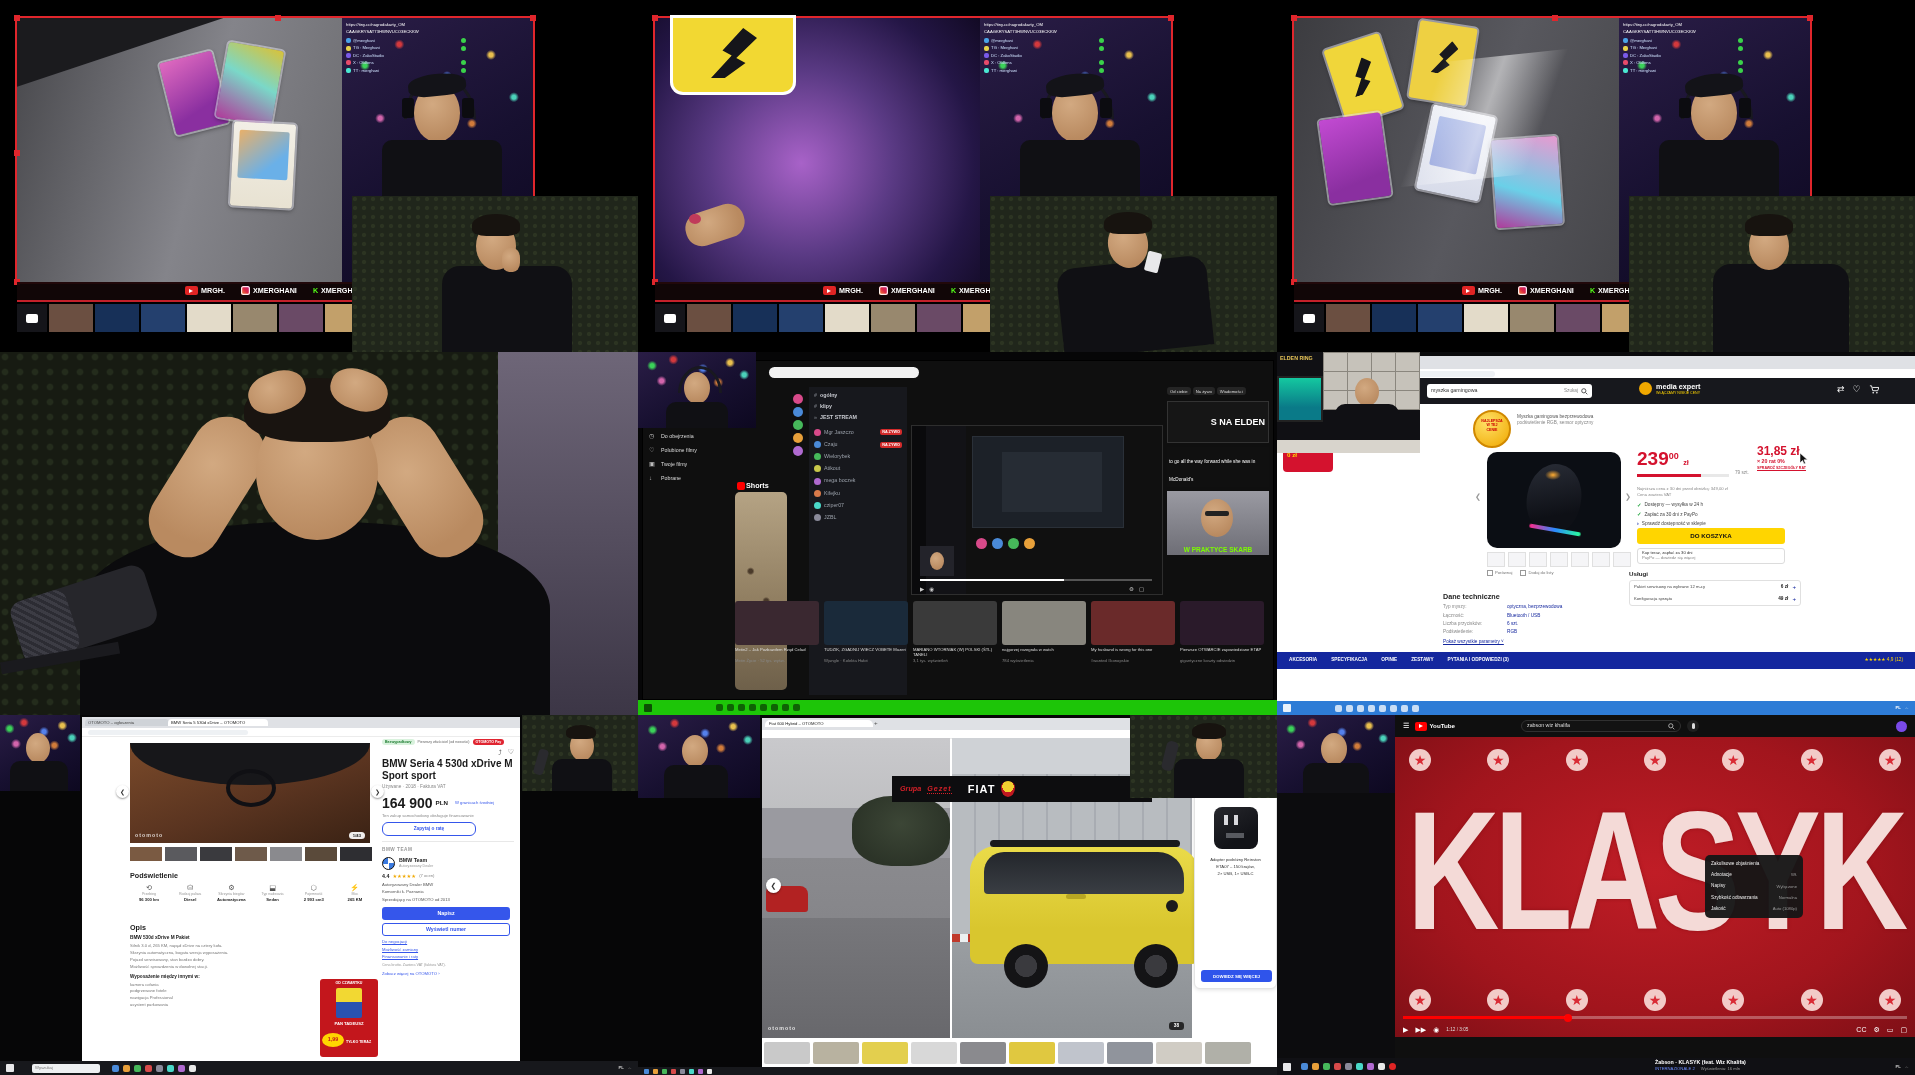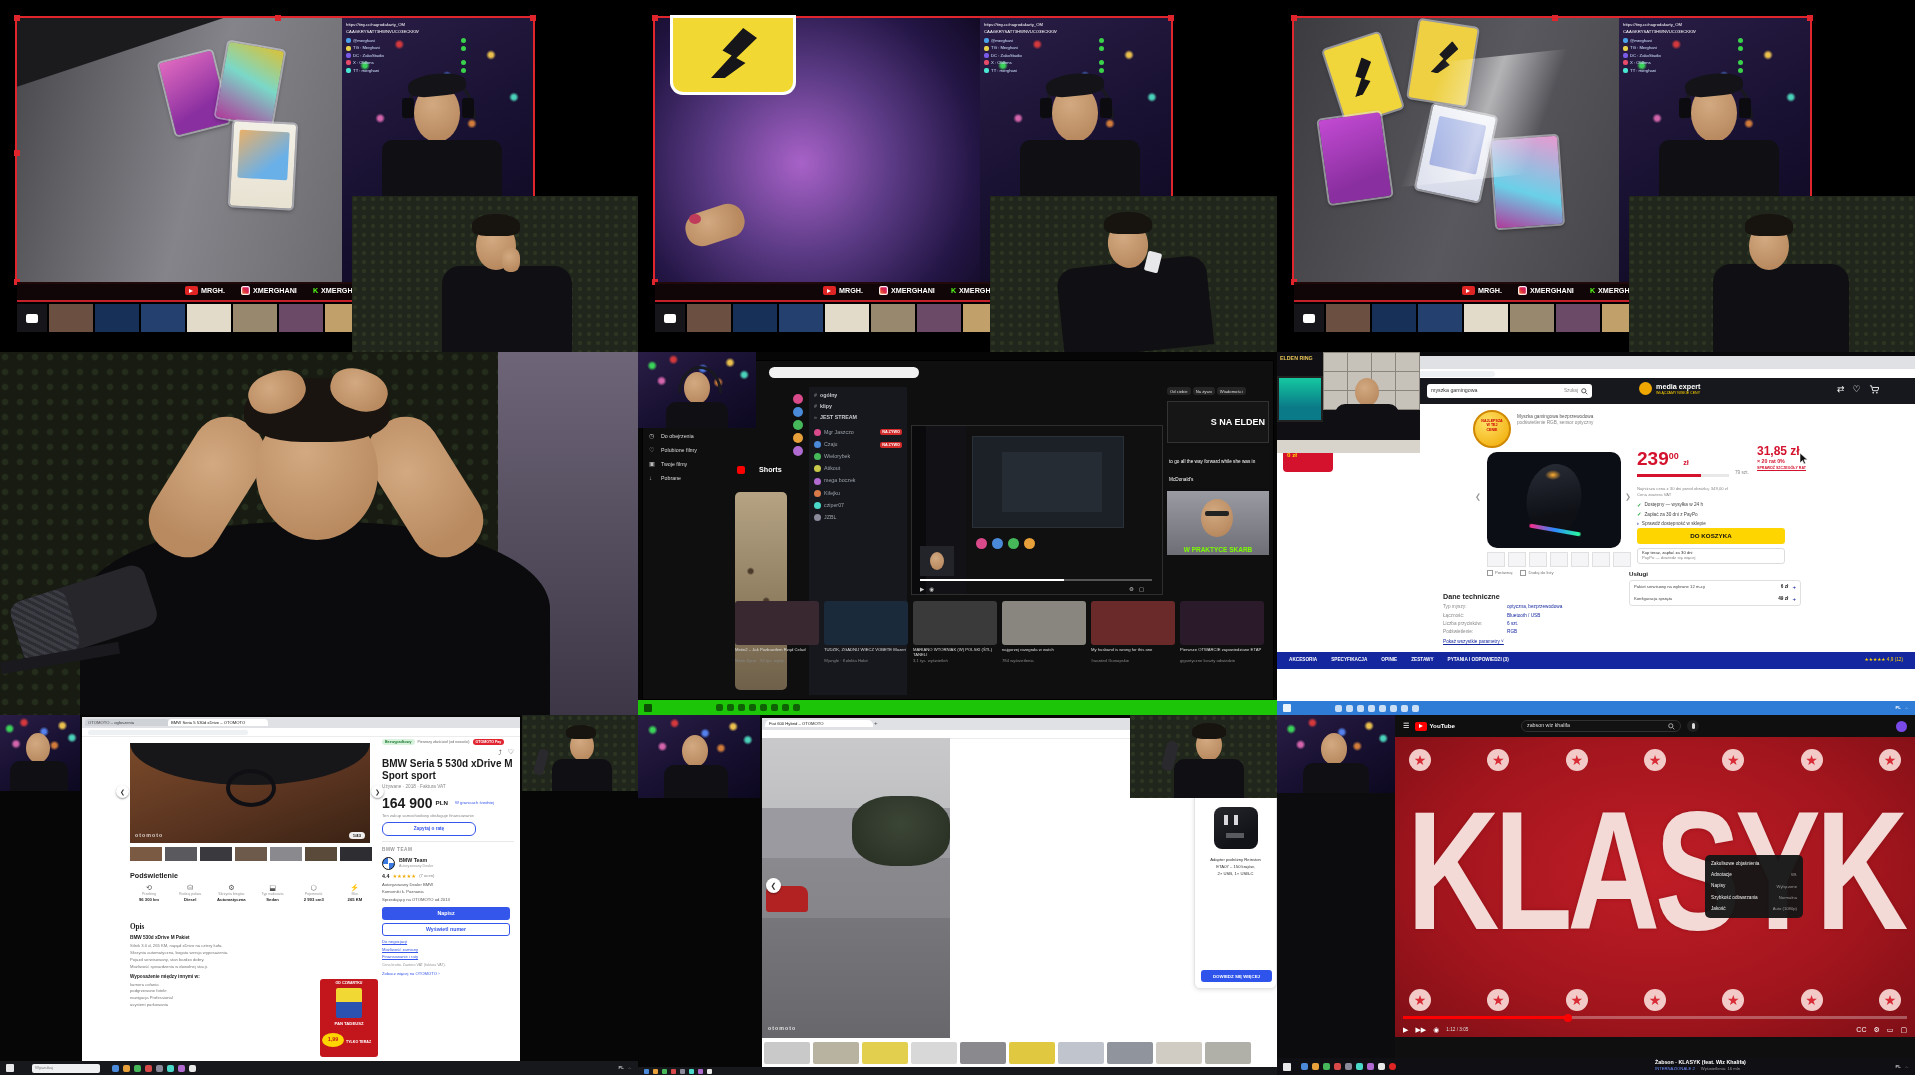--- a/index.html
+++ b/index.html
@@ -377,21 +377,21 @@
           <span class="t6" style="width:8px;color:#bbb;">▣</span>
           <span class="t5 ell">Twoje filmy</span>
         </div>
           <div class="fc" style="gap:4px;padding:3px 4px;">
           <span class="t6" style="width:8px;color:#bbb;">↓</span>
           <span class="t5 ell">Pobrane</span>
         </div>
         </div>
     </div>
 
-    <div class="fc" style="position:absolute;left:94px;top:104px;gap:14px;">
+    <div class="fc" style="position:absolute;left:94px;top:120px;gap:1px;">
       <span style="width:8px;height:8px;background:#f00;border-radius:2px;display:inline-block;"></span>
       <span class="t7 b" style="color:#fff;">Shorts</span>
     </div>
     <div class="a" style="left:92px;top:131px;width:52px;height:198px;border-radius:5px;background:linear-gradient(#b5a384,#8d7b5e 60%,#6e604a);background-image:radial-gradient(circle at 30% 40%,#4a3a2a 2px,rgba(0,0,0,0) 4px),radial-gradient(circle at 60% 55%,#4a3a2a 2px,rgba(0,0,0,0) 4px),radial-gradient(circle at 45% 75%,#4a3a2a 2px,rgba(0,0,0,0) 4px),linear-gradient(#b5a384,#8d7b5e 60%,#6e604a);"></div>
 
     <div class="a" style="left:148px;top:30px;width:14px;">
         <div style="width: 10px; height: 10px; border-radius: 50%; margin: 3px auto; background: rgb(216, 74, 138);"></div>
         <div style="width: 10px; height: 10px; border-radius: 50%; margin: 3px auto; background: rgb(74, 138, 216);"></div>
         <div style="width: 10px; height: 10px; border-radius: 50%; margin: 3px auto; background: rgb(70, 184, 90);"></div>
         <div style="width: 10px; height: 10px; border-radius: 50%; margin: 3px auto; background: rgb(232, 160, 58);"></div>
@@ -811,21 +811,21 @@
         <div class="t3" style="color:#999;">Pojemność</div>
         <div class="t4 b" style="color:#222;">2 993 cm3</div>
       </div>
         <div style="width:38px;text-align:center;">
         <div class="t7" style="color:#555;">⚡</div>
         <div class="t3" style="color:#999;">Moc</div>
         <div class="t4 b" style="color:#222;">265 KM</div>
       </div>
       </div>
 
-    <div class="t7 b" style="position:absolute;left:48px;top:206px;color:#222;font-family:Liberation Serif, serif;">Opis</div>
+    <div class="t7 b" style="position:absolute;left:48px;top:206px;color:#222;">Opis</div>
     <div class="a" style="left:48px;top:218px;width:180px;">
       <div class="t45 b" style="color:#222;">BMW 530d xDrive M Pakiet</div>
       <div style="margin-top:2px;">
           <div class="t4" style="color:#777;margin-top:1.5px;">Silnik 3.0 d, 265 KM, napęd xDrive na cztery koła.</div>
           <div class="t4" style="color:#777;margin-top:1.5px;">Skrzynia automatyczna, bogata wersja wyposażenia.</div>
           <div class="t4" style="color:#777;margin-top:1.5px;">Pojazd serwisowany, stan bardzo dobry.</div>
           <div class="t4" style="color:#777;margin-top:1.5px;">Możliwość sprawdzenia w dowolnej stacji.</div>
         </div>
       <div class="t45 b" style="color:#222;margin-top:4px;">Wyposażenie między innymi w:</div>
       <div>
@@ -849,21 +849,21 @@
     <div class="a" style="left:300px;top:22px;width:132px;">
       <div class="f" style="gap:3px;flex-wrap:wrap;">
         <span class="t3 b" style="background:#d9f2dd;color:#1a7a2e;border-radius:6px;padding:1px 3px;">Bezwypadkowy</span>
         <span class="t3" style="color:#666;padding:1px 0;">Pierwszy właściciel (od nowości)</span>
         <span class="t3 b" style="background:#e02430;color:#fff;border-radius:6px;padding:1px 3px;">OTOMOTO Pay</span>
       </div>
       <div class="fc" style="justify-content:flex-end;gap:6px;margin-top:3px;font-size:7px;color:#444;">
         <span>⤴</span>
         <span>♡</span>
       </div>
-      <div style="font-size:10px;font-weight:bold;color:#1a1a1a;margin-top:2px;line-height:1.15;">BMW Seria 5 530d xDrive M Sport sport</div>
+      <div style="font-size:10px;font-weight:bold;color:#1a1a1a;margin-top:2px;line-height:1.15;">BMW Seria 4 530d xDrive M Sport sport</div>
       <div class="t45" style="color:#888;margin-top:3px;">Używane · 2018 · Faktura VAT</div>
       <div class="fc" style="gap:3px;margin-top:4px;">
         <span style="font-size:14px;font-weight:800;color:#1a1a1a;">164 900</span>
         <span class="t6 b" style="color:#1a1a1a;">PLN</span>
         <span class="t4" style="color:#3556eb;margin-left:4px;">W granicach średniej</span>
       </div>
       <div class="t4" style="color:#888;margin-top:2px;">Ten zakup samochodowy obsługuje finansowanie</div>
       <div class="fc" style="margin-top:4px;width:92px;height:12px;border:1px solid #3556eb;border-radius:6px;justify-content:center;">
         <span class="t45 b" style="color:#3556eb;">Zapytaj o ratę</span>
       </div>
@@ -943,20 +943,44 @@
 
     <div class="a" style="left:0;top:20px;width:188px;height:300px;background:linear-gradient(#c9c9cc 0%,#b9babc 38%,#8a8a8e 40%,#7e7e82 100%);">
       <div class="a" style="left:0;top:70px;width:100%;height:50px;background:#9a9aa0;"></div>
       <div class="a" style="left:90px;top:58px;width:98px;height:70px;background:radial-gradient(ellipse at 50% 40%,#3c4636,#2c3428 70%);border-radius:40%;"></div>
       <div class="a" style="left:4px;top:148px;width:42px;height:26px;background:#b22222;border-radius:6px 8px 3px 3px;"></div>
       <div class="a" style="left:0;top:180px;width:100%;height:120px;background:linear-gradient(#77777b,#68686c);"></div>
       <span class="fc" style="position:absolute;left:4px;top:140px;width:15px;height:15px;border-radius:50%;background:#fff;box-shadow:0 1px 2px rgba(0,0,0,.4);justify-content:center;font-size:7px;color:#333;">❮</span>
       <span class="t5 b" style="position:absolute;left:6px;bottom:6px;color:rgba(255,255,255,.8);letter-spacing:1px;">otomoto</span>
     </div>
 
+    <div class="a" style="left:190px;top:20px;width:240px;height:300px;background:repeating-linear-gradient(90deg,#b8bcc0 0 22px,#a8acb2 22px 24px);">
+      <div class="a" style="left:0;top:0;width:100%;height:36px;background:#cfd2d6;"></div>
+      <div class="fc" style="position:absolute;left:-60px;top:38px;width:260px;height:26px;background:#0d0d0f;gap:6px;padding:0 8px;box-sizing:border-box;">
+        <span class="t7 b" style="color:#d42028;font-style:italic;">Grupa</span>
+        <span class="t7 b" style="color:#d42028;font-style:italic;letter-spacing:1px;border-bottom:1px dotted #d42028;">Gezet</span>
+        <span style="color:#fff;font-weight:800;font-size:11px;letter-spacing:1px;margin-left:10px;">FIAT</span>
+        <span style="width:14px;height:16px;background:radial-gradient(circle at 50% 35%,#f0d030 45%,#c01820 46%);border-radius:50% 50% 50% 50%/40% 40% 60% 60%;display:inline-block;"></span>
+      </div>
+      <div class="a" style="left:0;top:200px;width:100%;height:100px;background:linear-gradient(#9a9ea2,#8a8e92);"></div>
+      <div class="a" style="left:0;top:196px;width:70px;height:8px;background:repeating-linear-gradient(90deg,#c0392b 0 8px,#ecf0f1 8px 16px);"></div>
+
+      <div class="a" style="left:18px;top:78px;width:230px;height:180px;">
+        <div class="a" style="left:0;top:30px;width:230px;height:118px;background:linear-gradient(#eadb49,#d9c62e 70%);border-radius:26px 30px 8px 8px;"></div>
+        <div class="a" style="left:20px;top:24px;width:190px;height:7px;background:#1a1a1c;border-radius:4px;"></div>
+        <div class="a" style="left:14px;top:36px;width:200px;height:42px;background:linear-gradient(#23262b,#3a3e44);border-radius:20px 26px 4px 4px;"></div>
+        <div class="a" style="left:34px;top:128px;width:44px;height:44px;background:radial-gradient(circle,#3a3a3e 35%,#141416 36%);border-radius:50%;"></div>
+        <div class="a" style="left:164px;top:128px;width:44px;height:44px;background:radial-gradient(circle,#3a3a3e 35%,#141416 36%);border-radius:50%;"></div>
+        <div class="a" style="left:96px;top:78px;width:20px;height:5px;background:#b8a622;border-radius:3px;"></div>
+        <div class="a" style="left:196px;top:84px;width:12px;height:12px;background:#1a1a1c;border-radius:50%;"></div>
+      </div>
+      <span class="fc" style="position:absolute;right:8px;bottom:8px;background:rgba(20,20,20,.85);border-radius:3px;padding:1px 5px;">
+        <span class="t45 b" style="color:#fff;">38</span>
+      </span>
+    </div>
 
     <div class="a" style="left:432px;top:63px;width:83px;height:208px;background:#fff;border:1px solid #e4e4e4;border-radius:6px;box-shadow:0 1px 4px rgba(0,0,0,.12);padding:4px;box-sizing:border-box;">
       <div class="fc" style="justify-content:space-between;">
         <span class="t4" style="color:#999;">Reklama</span>
         <span class="t5" style="color:#999;">✕</span>
       </div>
       <div style="width:44px;height:42px;margin:14px auto 8px;background:linear-gradient(150deg,#26272c,#121318 70%);border-radius:8px;position:relative;">
         <span style="position:absolute;left:10px;top:8px;width:4px;height:10px;background:#d8d8dc;"></span>
         <span style="position:absolute;left:20px;top:8px;width:4px;height:10px;background:#d8d8dc;"></span>
         <span style="position:absolute;left:12px;top:26px;width:18px;height:5px;background:#585a60;"></span>

